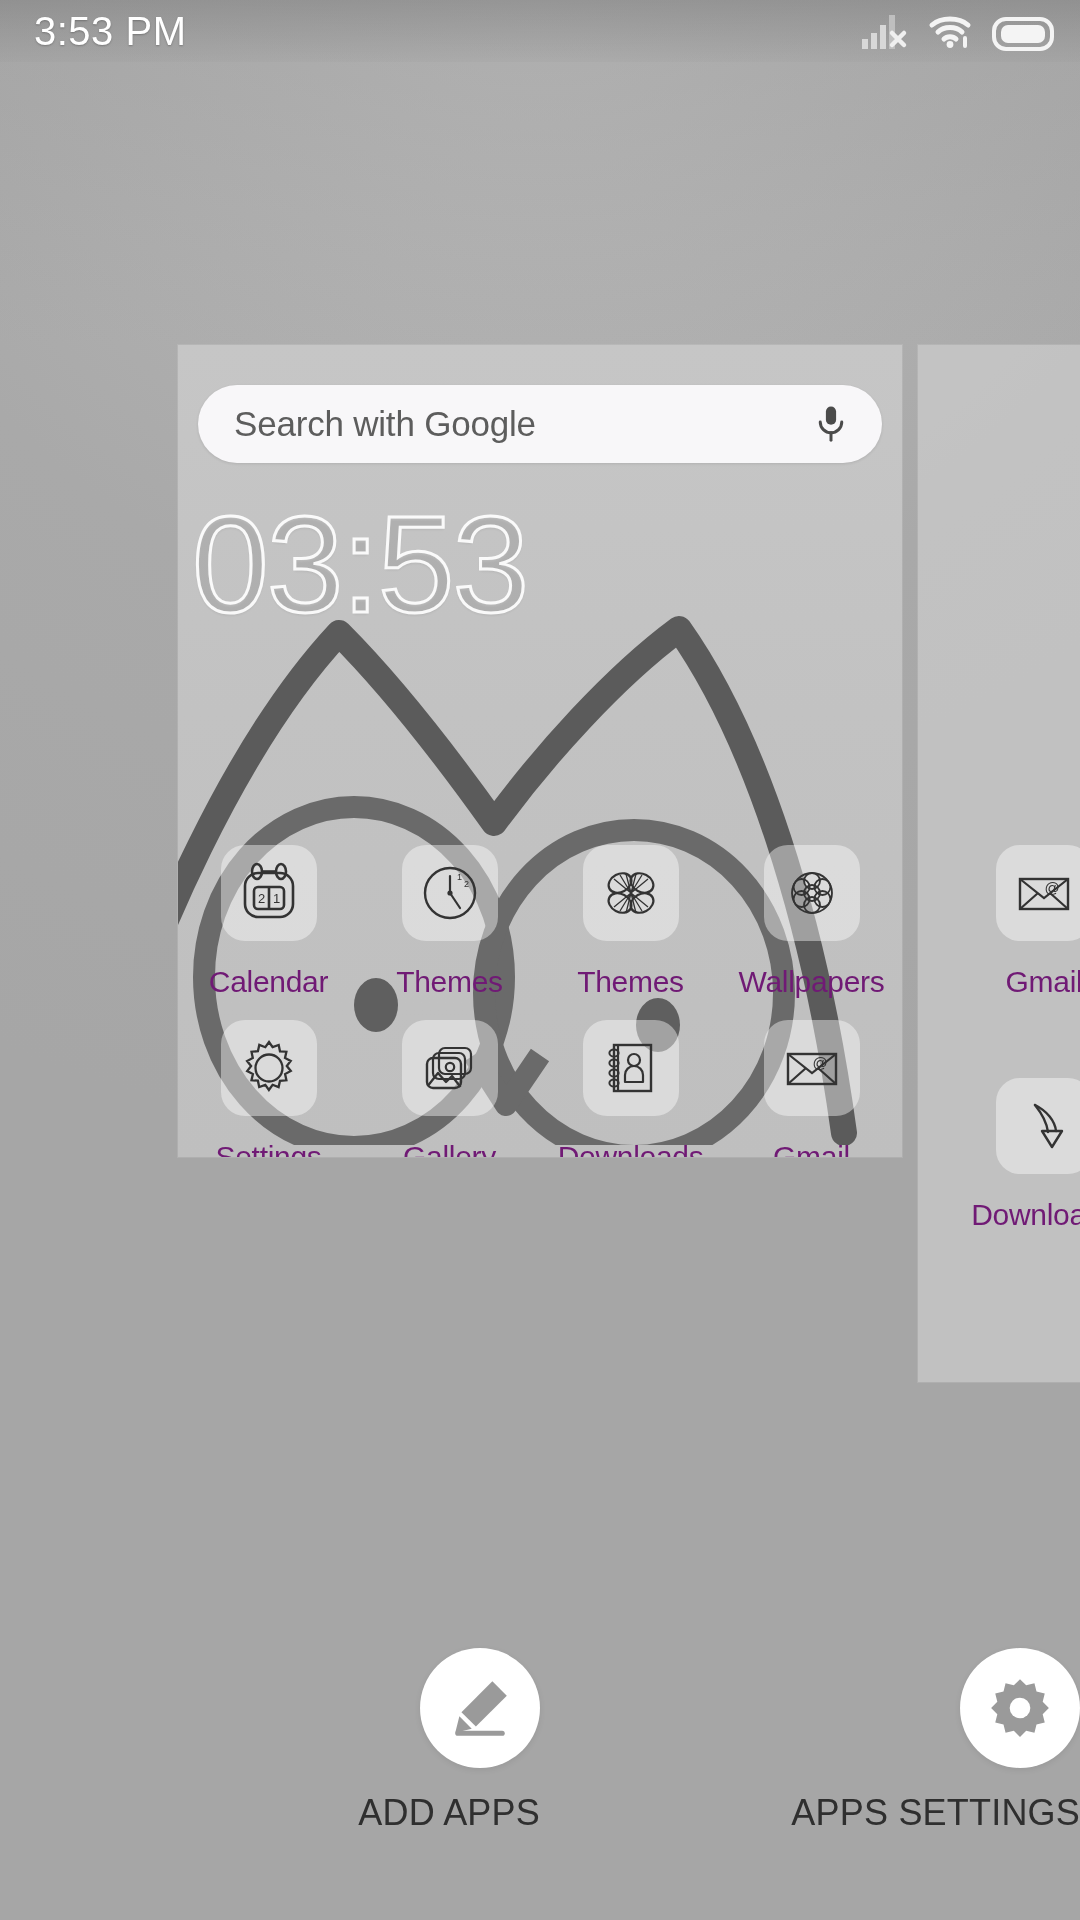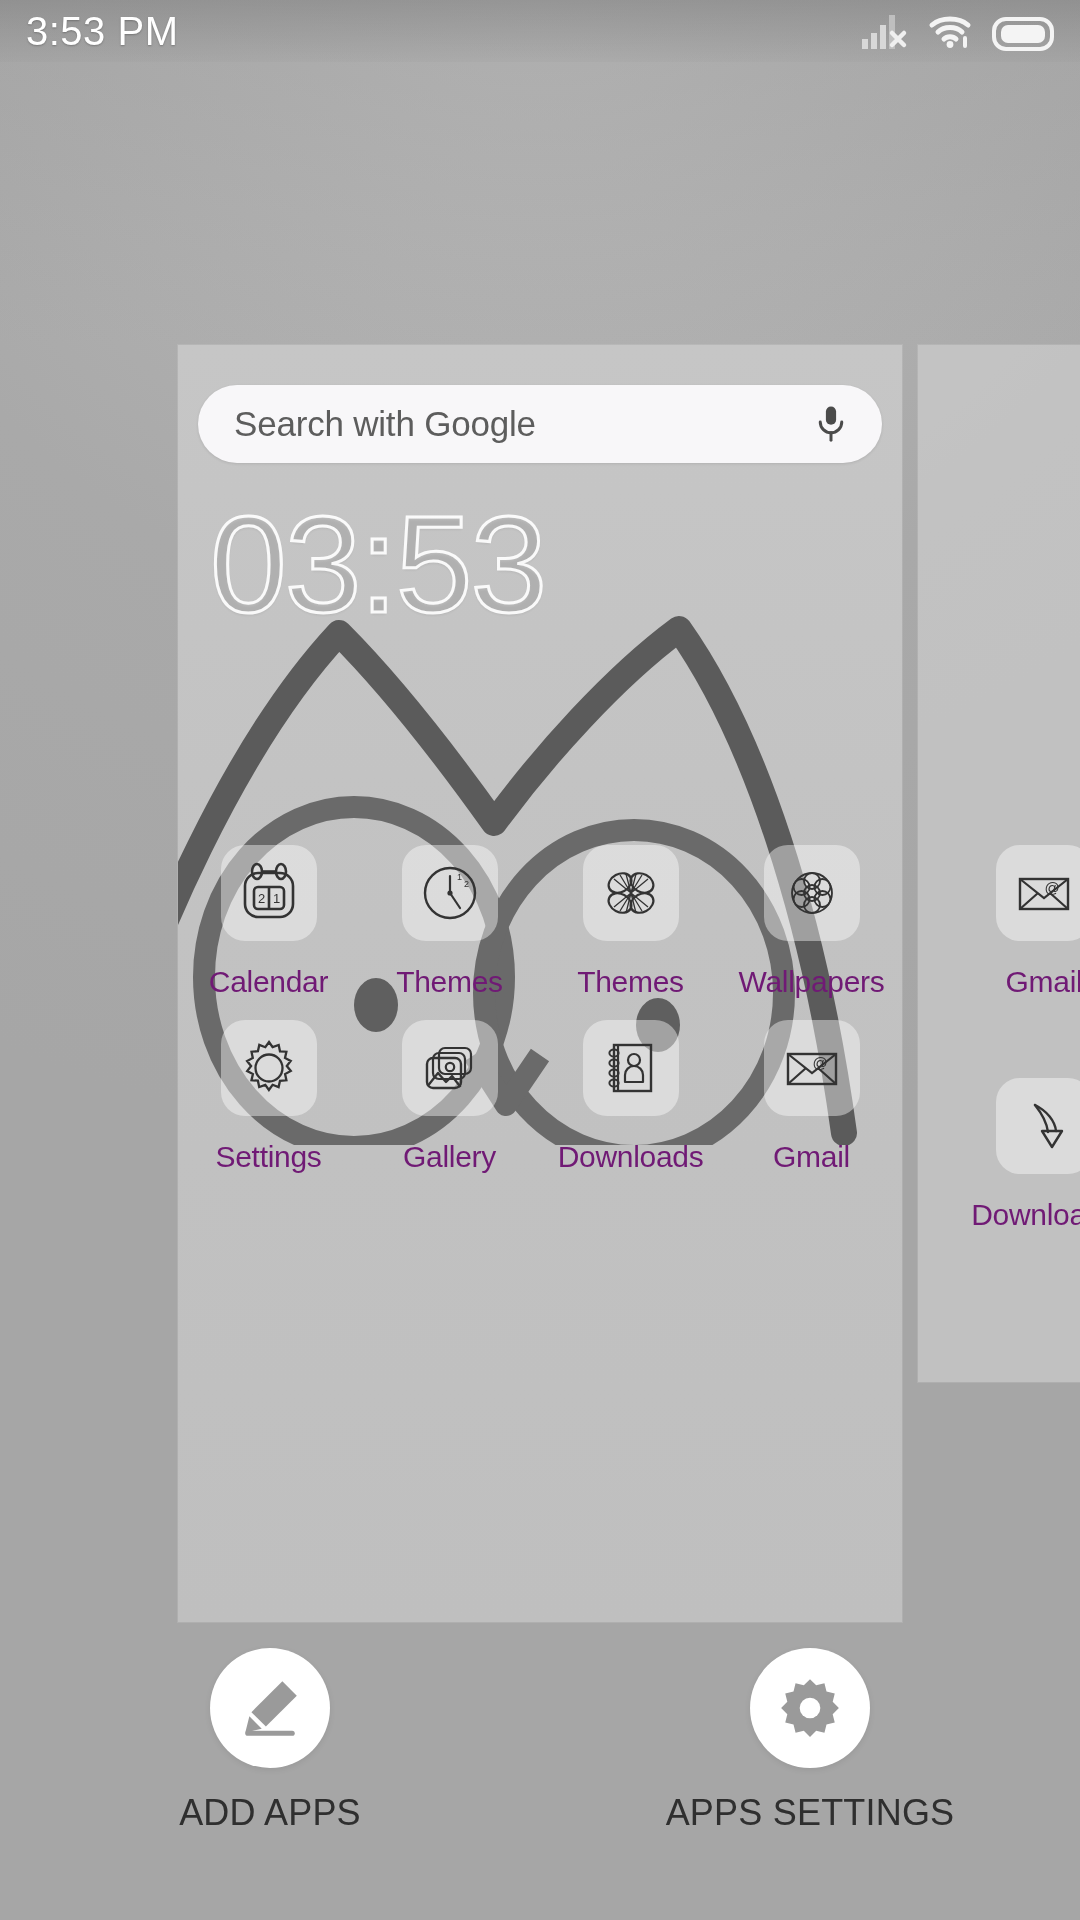--- a/index.html
+++ b/index.html
@@ -19,21 +19,21 @@
   #wallpaper::after{
     content:"";
     position:absolute; inset:0;
     background:linear-gradient(180deg, rgba(150,150,150,.30) 0%, rgba(170,170,170,0) 18%);
   }
 
   
   #statusbar{
     position:absolute; top:0; left:0; width:1080px; height:62px;
     display:flex; align-items:center; justify-content:space-between;
-    padding:0 26px 0 26px;
+    padding:0 26px 0 34px;
     z-index:60;
     background:linear-gradient(180deg, rgba(120,120,120,.45) 0%, rgba(140,140,140,.10) 100%);
   }
   #clock-text{
     color:#fff; font-size:40px; letter-spacing:.5px;
     text-shadow:0 1px 2px rgba(0,0,0,.25);
     font-family:"Liberation Sans", sans-serif;
   }
   .sb-right{ display:flex; align-items:flex-end; gap:20px; }
 
@@ -42,21 +42,21 @@
     position:absolute; top:0; left:0; width:1080px; height:1920px;
     z-index:20;
   }
   .page-card{
     position:absolute;
     background:rgba(208,208,208,.55);
     overflow:hidden;
     box-shadow:0 0 0 1px rgba(255,255,255,.10);
   }
   #page-current{
-    left:178px; top:345px; width:724px; height:1277px;
+    left:178px; top:345px; width:724px; height:812px;
   }
   #page-next{
     left:918px; top:345px; width:300px; height:1037px;
     background:rgba(212,212,212,.58);
   }
 
   
   .page-wall{
     position:absolute; inset:0;
     background:
@@ -74,21 +74,21 @@
     box-shadow:0 1px 3px rgba(0,0,0,.10);
   }
   #search-placeholder{
     font-size:35px; color:#5d5d5d; letter-spacing:-.2px;
   }
   #mic-icon{ width:34px; height:40px; flex:0 0 auto; }
 
   
   #clock-widget{
     position:absolute; left:0; top:150px; width:100%;
-    text-align:left; padding-left:32px;
+    text-align:left; padding-left:14px;
   }
   #clock-widget-time{
     font-size:138px; line-height:1;
     color:transparent;
     -webkit-text-stroke:3px rgba(255,255,255,.92);
     letter-spacing:-2px;
     font-family:"Liberation Sans", sans-serif;
     font-weight:300;
     text-shadow:0 2px 3px rgba(0,0,0,.10);
   }
@@ -126,21 +126,21 @@
   }
   #page-next .app-label{ font-size:30px; }
 
   
   #bottom-toolbar{
     position:absolute; left:0; bottom:86px; width:1080px;
     display:flex; z-index:40;
   }
   .tool-item{
     flex:1 1 25%;
-    display:flex; flex-direction:column; align-items:center;
+    display:flex; flex-direction:column; align-items:flex-end;
   }
   .tool-circle{
     width:120px; height:120px; border-radius:50%;
     background:#ffffff;
     display:flex; align-items:center; justify-content:center;
     box-shadow:0 2px 6px rgba(0,0,0,.08);
   }
   .tool-label{
     margin-top:24px; font-size:36px; color:#2f2f2f;
     letter-spacing:.2px; white-space:nowrap;

